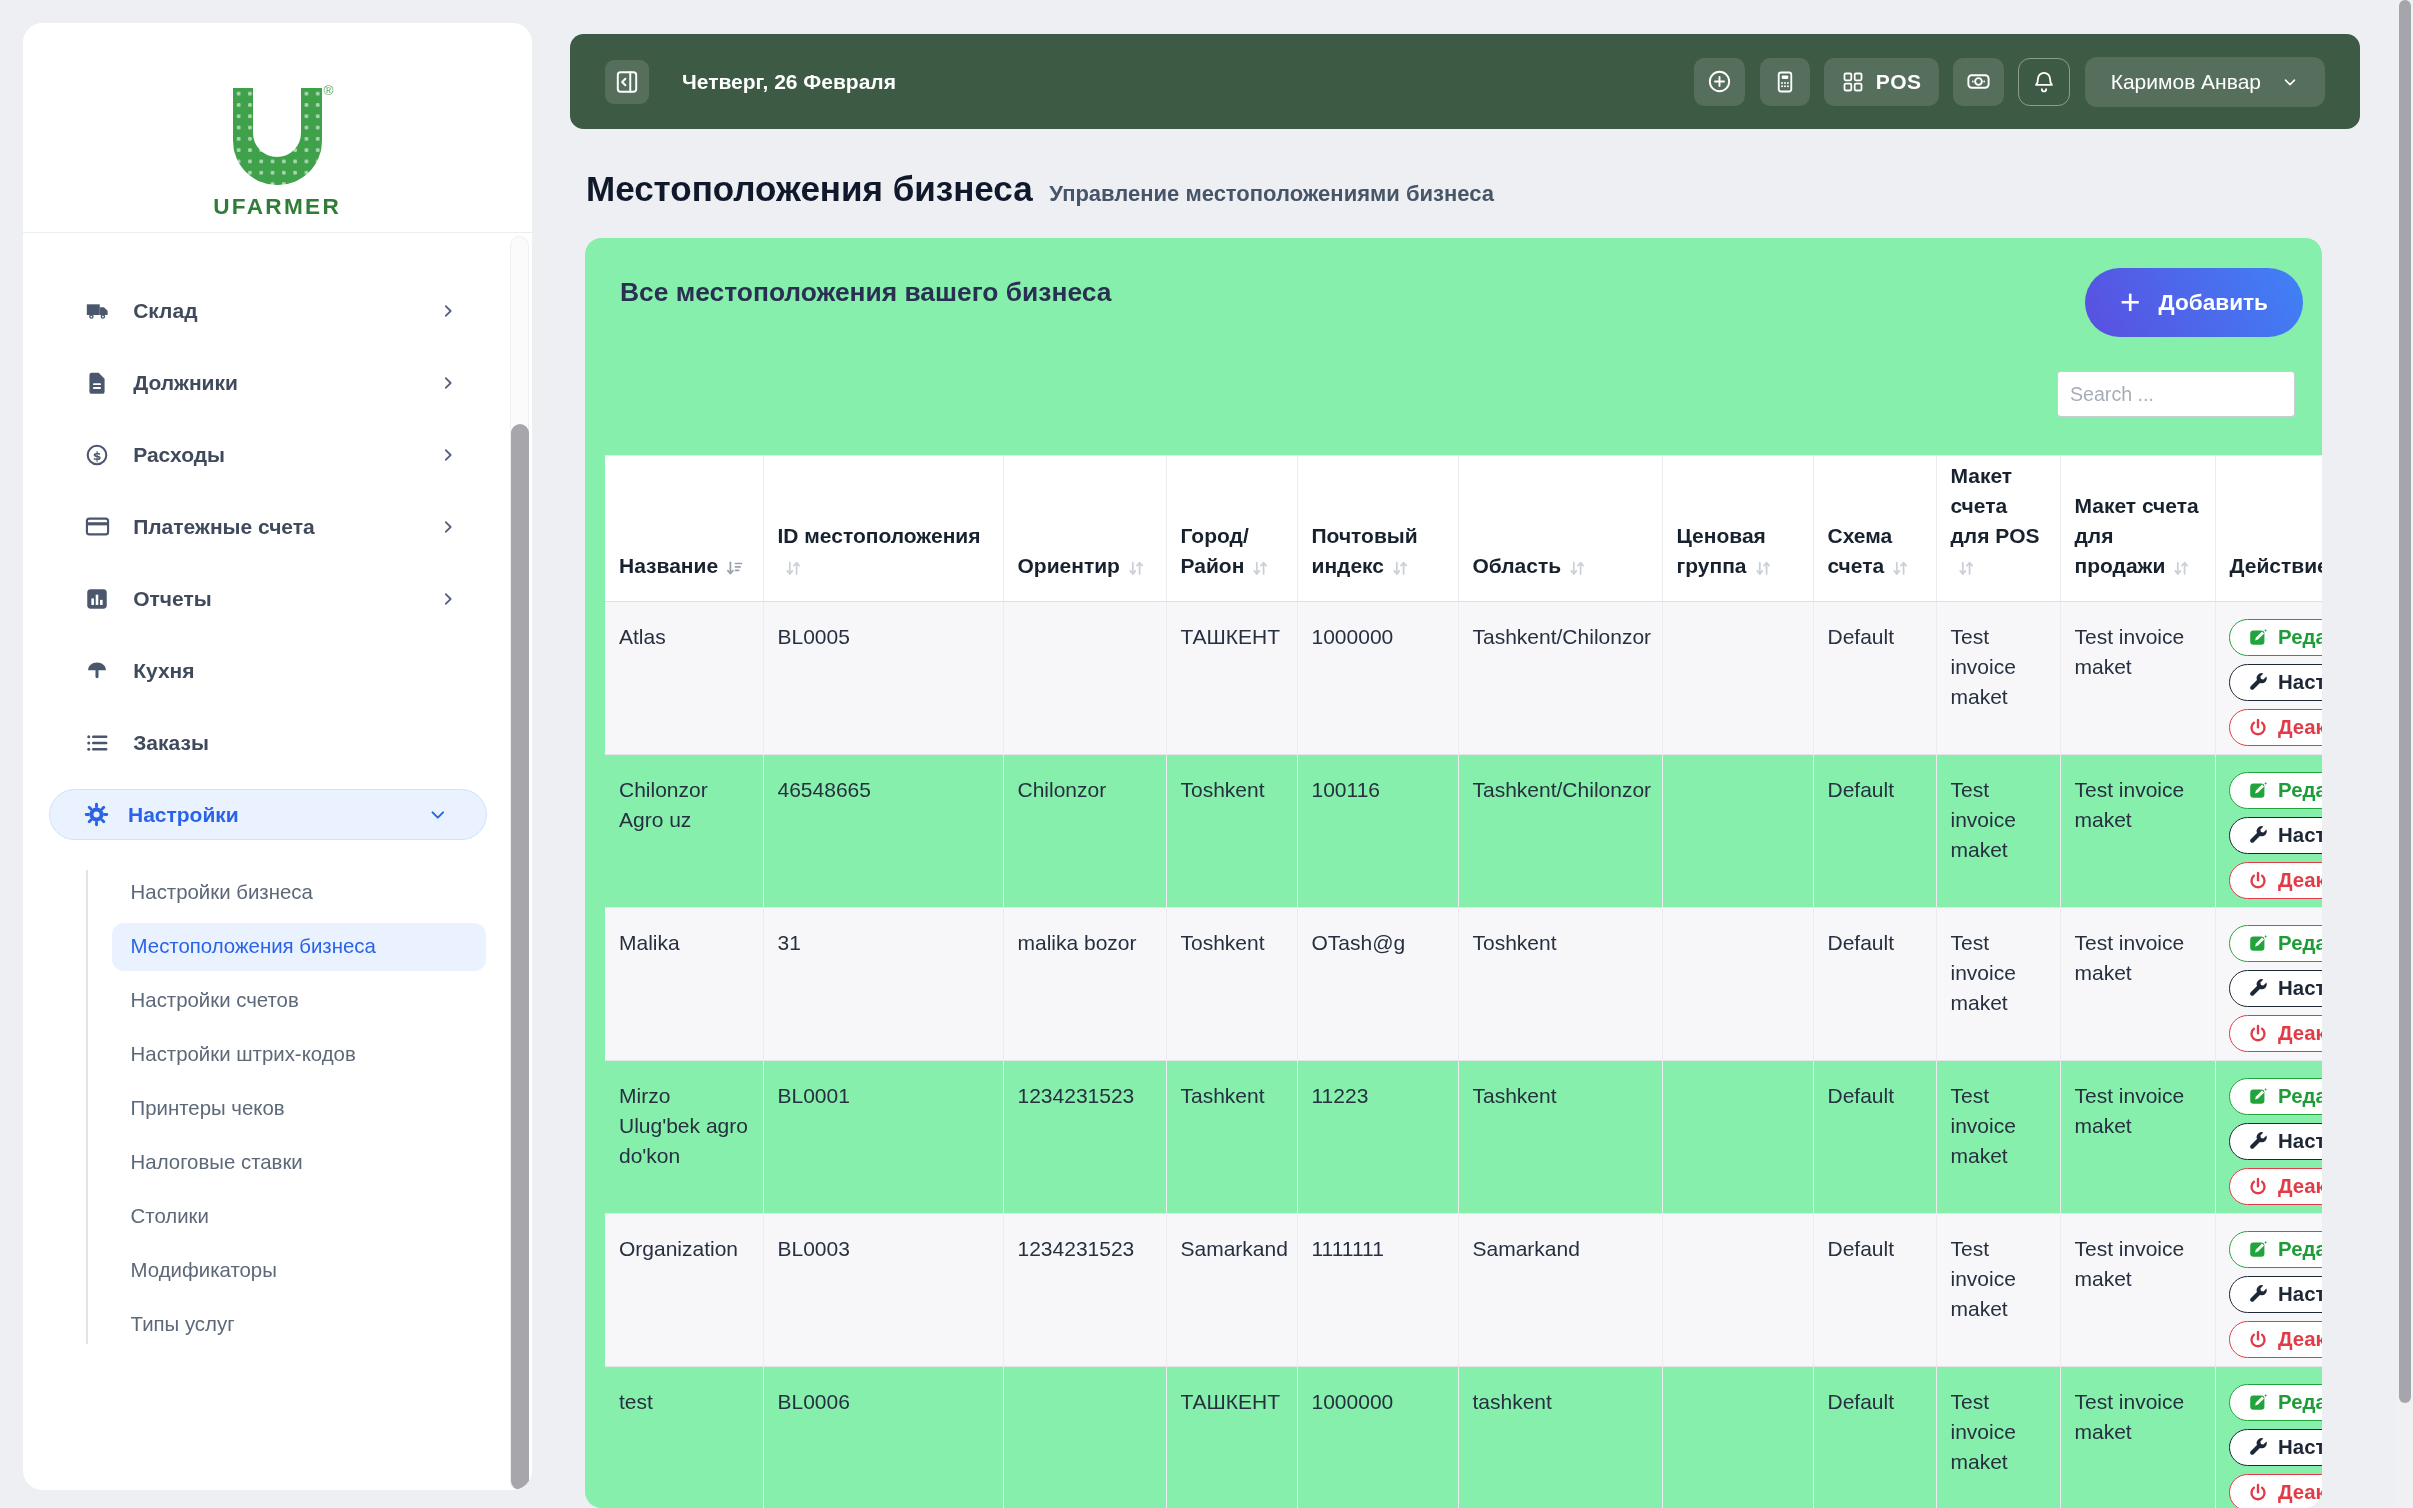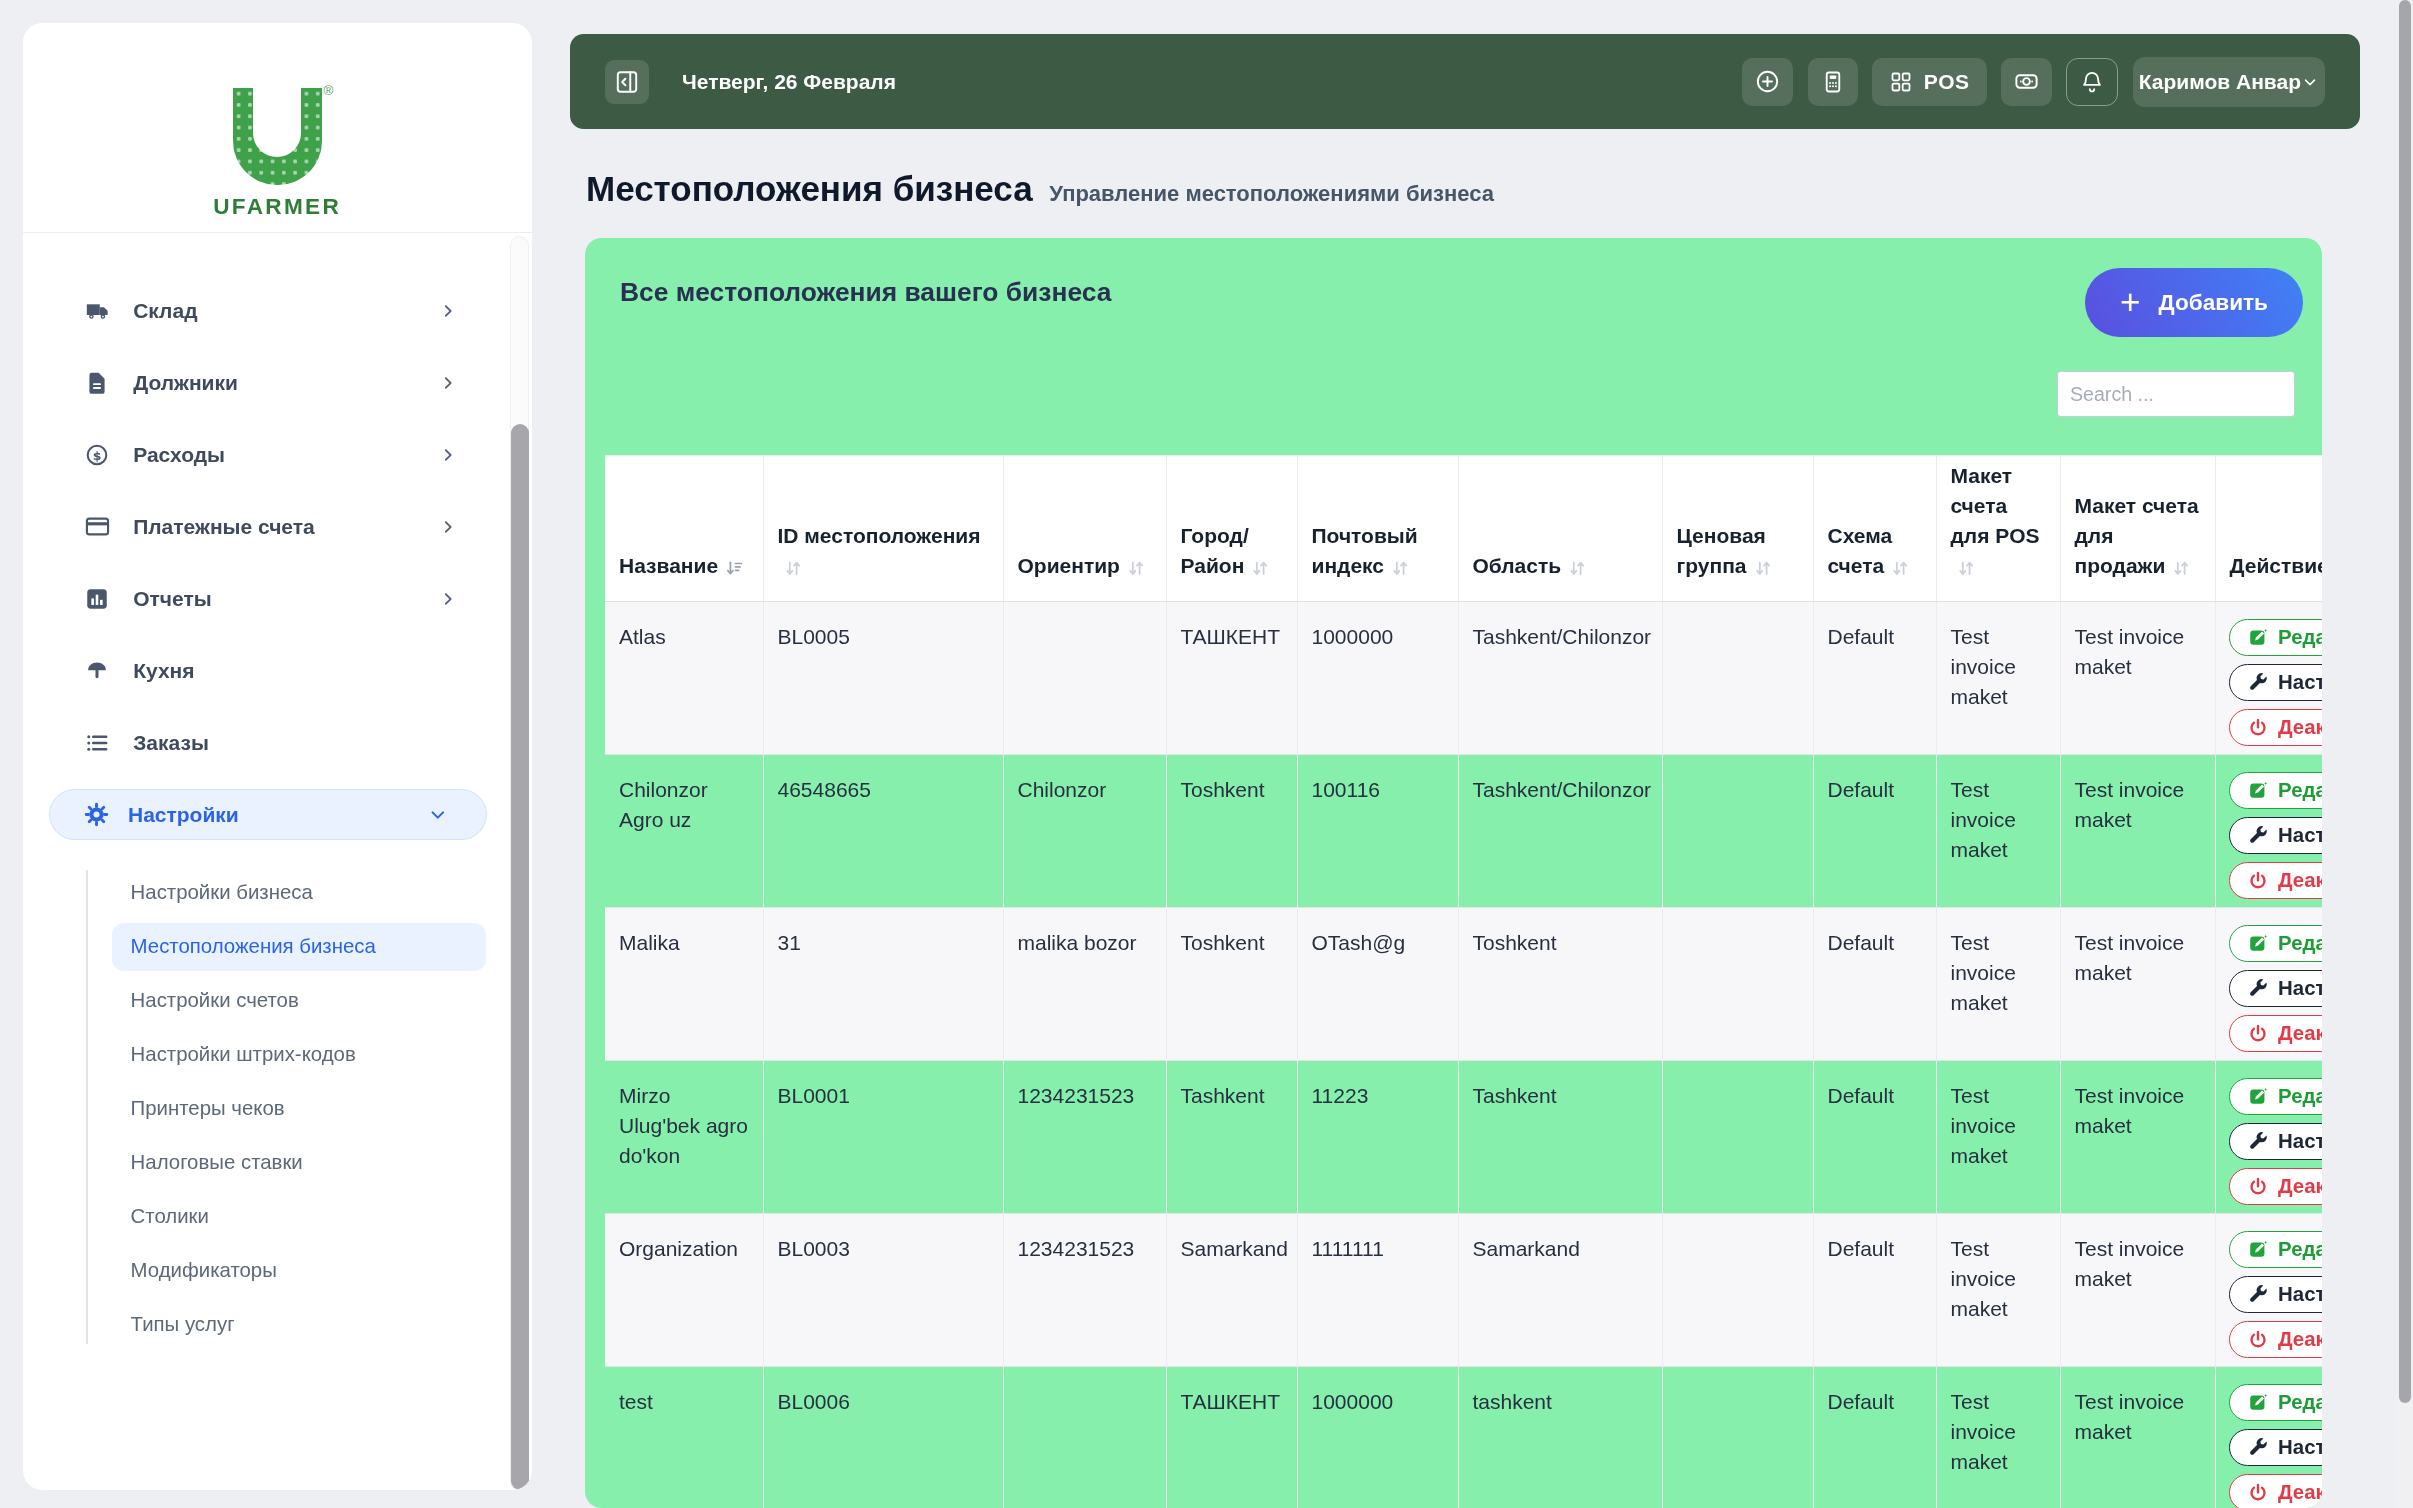--- a/index.html
+++ b/index.html
@@ -56,22 +56,22 @@
   .tb-toggle { width:44px; height:44px; background:rgba(255,255,255,.13); border:none;
       border-radius:9px; display:flex; align-items:center; justify-content:center; cursor:pointer; }
   .tb-date { margin-left:33px; color:#ffffff; font-size:21px; font-weight:600; }
   .tb-right { margin-left:auto; display:flex; align-items:center; gap:14.3px; }
   .tb-btn { height:48px; min-width:50px; background:rgba(255,255,255,.13); border:none;
       border-radius:10.6px; display:flex; align-items:center; justify-content:center;
       gap:10.6px; cursor:pointer; color:#fff; padding:0 12px; }
   .tb-btn.pos { width:115px; font-size:21px; font-weight:700; letter-spacing:0.4px; }
   .tb-btn.bell { background:transparent; border:1.5px solid rgba(255,255,255,.4); border-radius:12px; }
   .tb-user { height:50px; background:rgba(255,255,255,.13); border:none; border-radius:12px;
-      display:flex; align-items:center; gap:0; padding:0 6px; color:#fff;
-      font-size:21px; font-weight:700; cursor:pointer; }
+      display:flex; align-items:center; gap:20px; padding:0 26px; color:#fff;
+      font-size:21px; font-weight:400; cursor:pointer; }
 
   
   .page-head { position:absolute; left:586px; top:169px; display:flex; align-items:baseline; gap:16.6px; }
   .page-title { font-size:35px; font-weight:800; color:#10182b; }
   .page-subtitle { font-size:22px; font-weight:700; color:#475569; }
 
   
   .card { position:absolute; left:585px; top:238px; width:1737px; height:1270px;
       background:#86efac; border-radius:16.6px; overflow:hidden; }
   .card-heading { position:absolute; left:35px; top:39px; font-size:26.4px; font-weight:800; color:#2a3052; }

